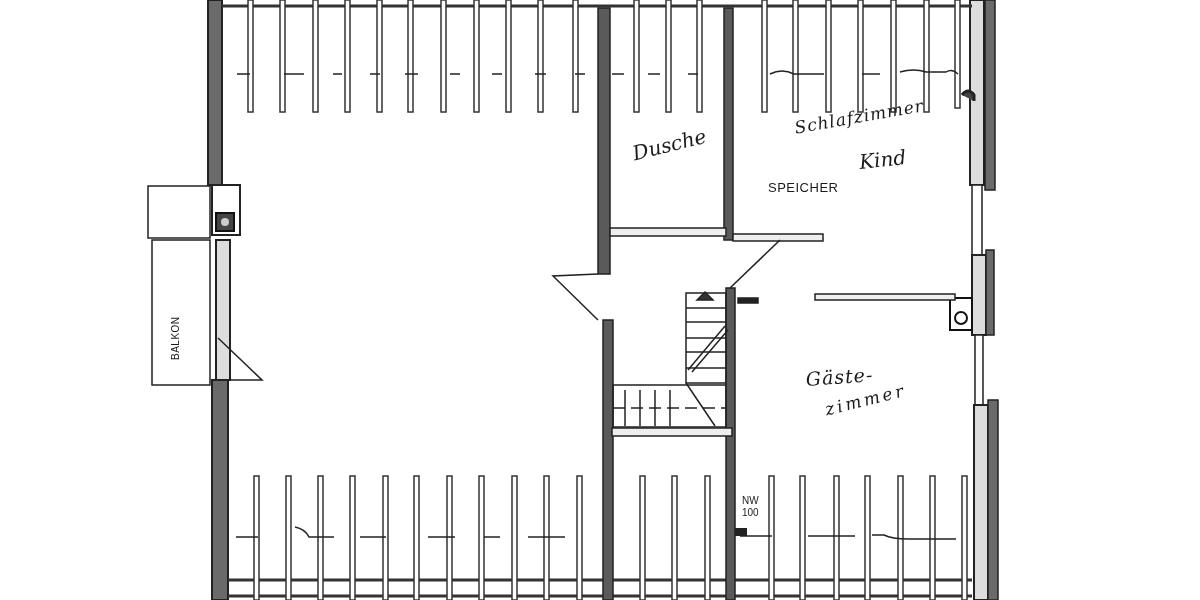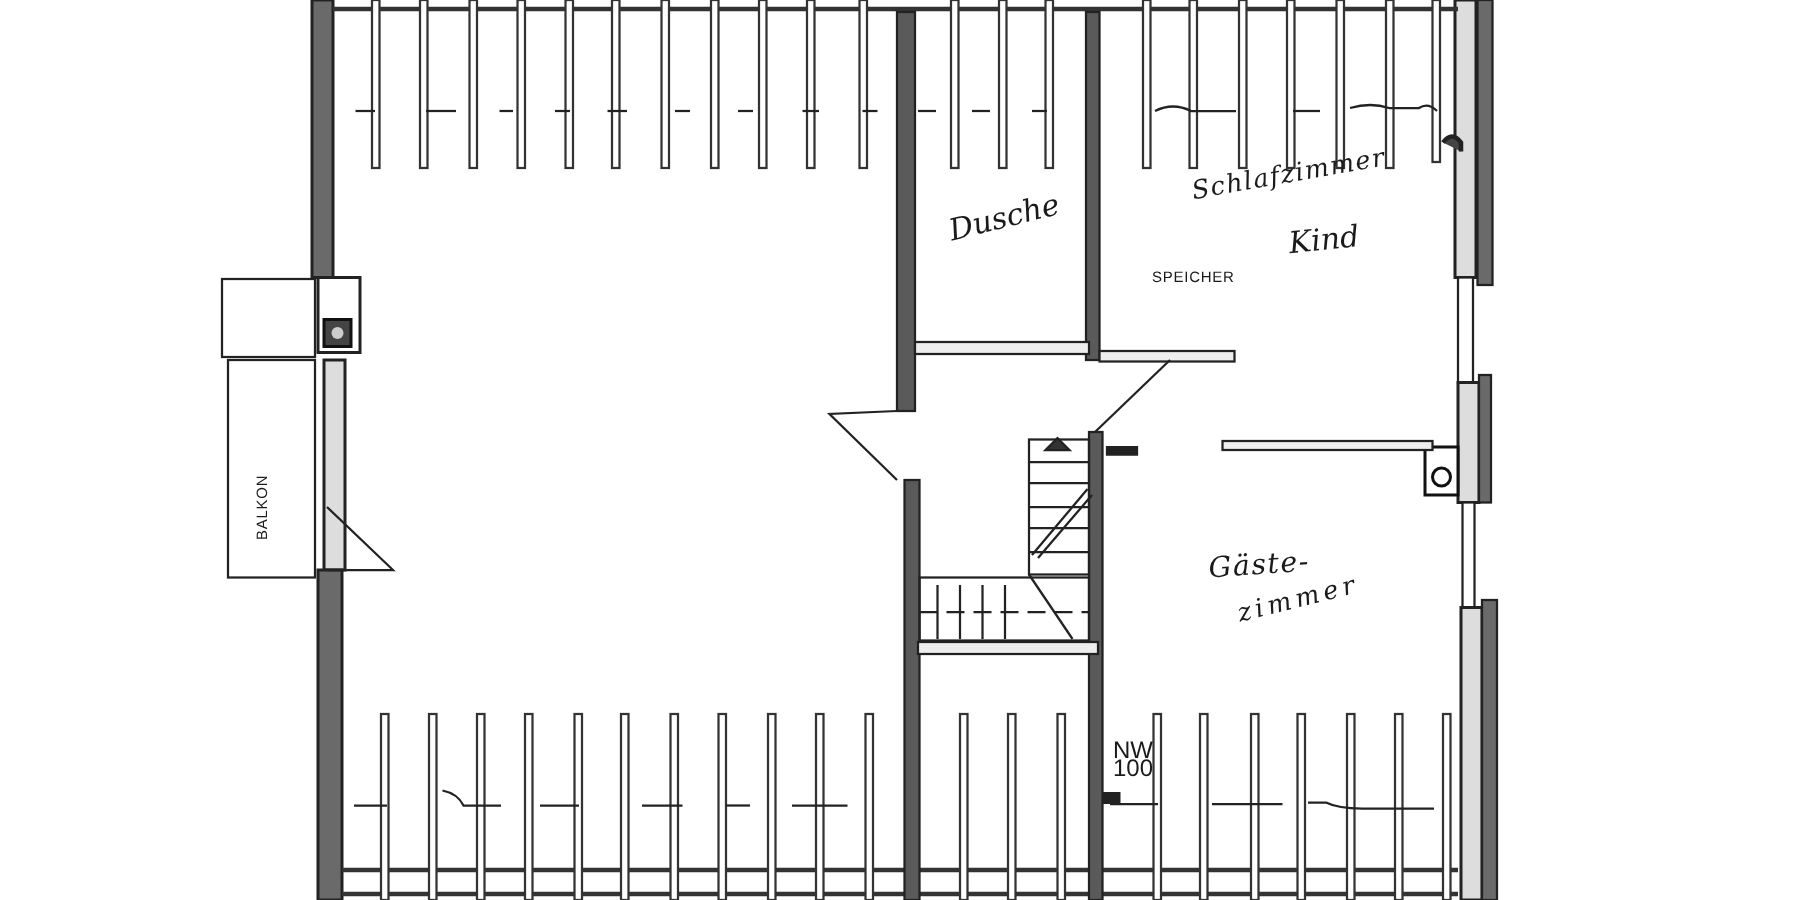--- a/index.html
+++ b/index.html
@@ -1,27 +1,27 @@
 <!DOCTYPE html>
 <html><head>
 <meta charset="utf-8">
 <style>
   html, body { margin: 0; padding: 0; background: #ffffff; }
   body { width: 1200px; height: 600px; overflow: hidden; position: relative; }
   #plan { position: absolute; left: 0; top: 0; width: 1200px; height: 600px; }
   .label-print { position: absolute; font-family: "Liberation Sans", sans-serif; color: #1a1a1a; }
   .label-hand { position: absolute; font-family: "DejaVu Serif", serif; font-style: italic; color: #1a1a1a; }
-  .room-speicher { left: 768px; top: 180px; font-size: 10px; letter-spacing: 0.5px; }
+  .room-speicher { left: 768px; top: 180px; font-size: 13px; letter-spacing: 0.5px; }
   .room-dusche { left: 630px; top: 142px; font-size: 20px; transform: rotate(-14deg); transform-origin: left top; }
   .room-schlaf { left: 793px; top: 118px; font-size: 17px; transform: rotate(-10deg); transform-origin: left top; letter-spacing: 1px; }
   .room-kind { left: 858px; top: 150px; font-size: 20px; transform: rotate(-6deg); transform-origin: left top; }
   .room-gaeste { left: 805px; top: 368px; font-size: 19px; transform: rotate(-4deg); transform-origin: left top; letter-spacing: 1px; }
   .room-zimmer { left: 823px; top: 400px; font-size: 17px; transform: rotate(-14deg); transform-origin: left top; letter-spacing: 3px; }
   .balkon { left: 170px; top: 360px; font-size: 10px; transform: rotate(-90deg); transform-origin: left top; letter-spacing: 0.5px; }
-  .nw { left: 742px; top: 495px; font-size: 16px; line-height: 12px; }
+  .nw { left: 742px; top: 495px; font-size: 10px; line-height: 12px; }
 </style>
 </head>
 <body>
 
 <svg id="plan" viewBox="0 0 1200 600" xmlns="http://www.w3.org/2000/svg">
 
   <g>
     <rect x="208" y="0" width="14" height="185" fill="#6a6a6a" stroke="#222" stroke-width="2"></rect>
     <rect x="212" y="185" width="28" height="50" fill="#fff" stroke="#222" stroke-width="2"></rect>
     <rect x="216" y="240" width="14" height="140" fill="#ddd" stroke="#222" stroke-width="2"></rect>

